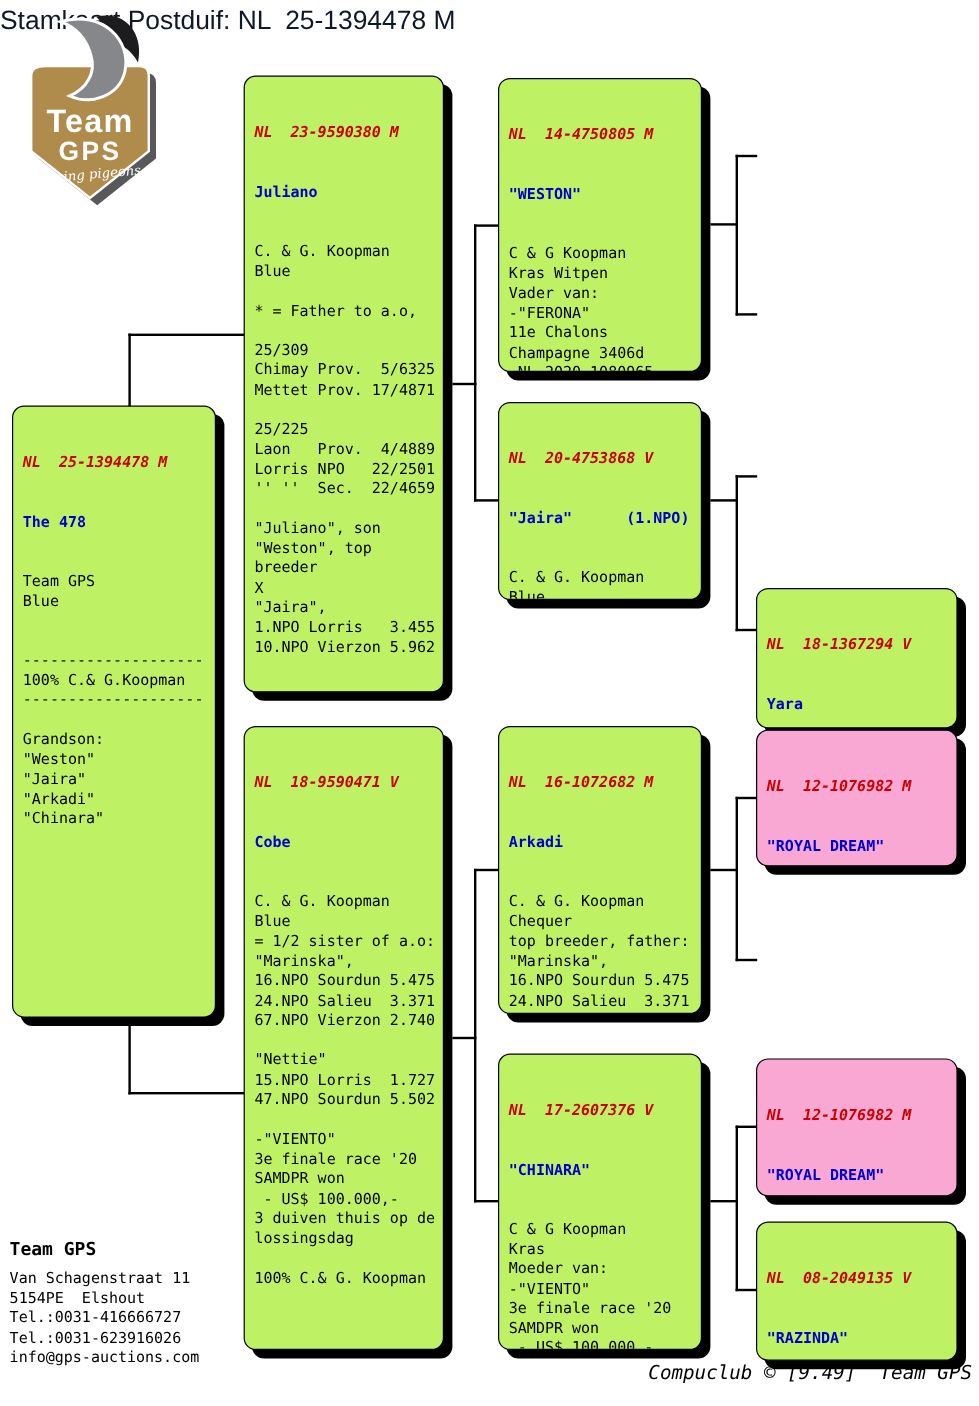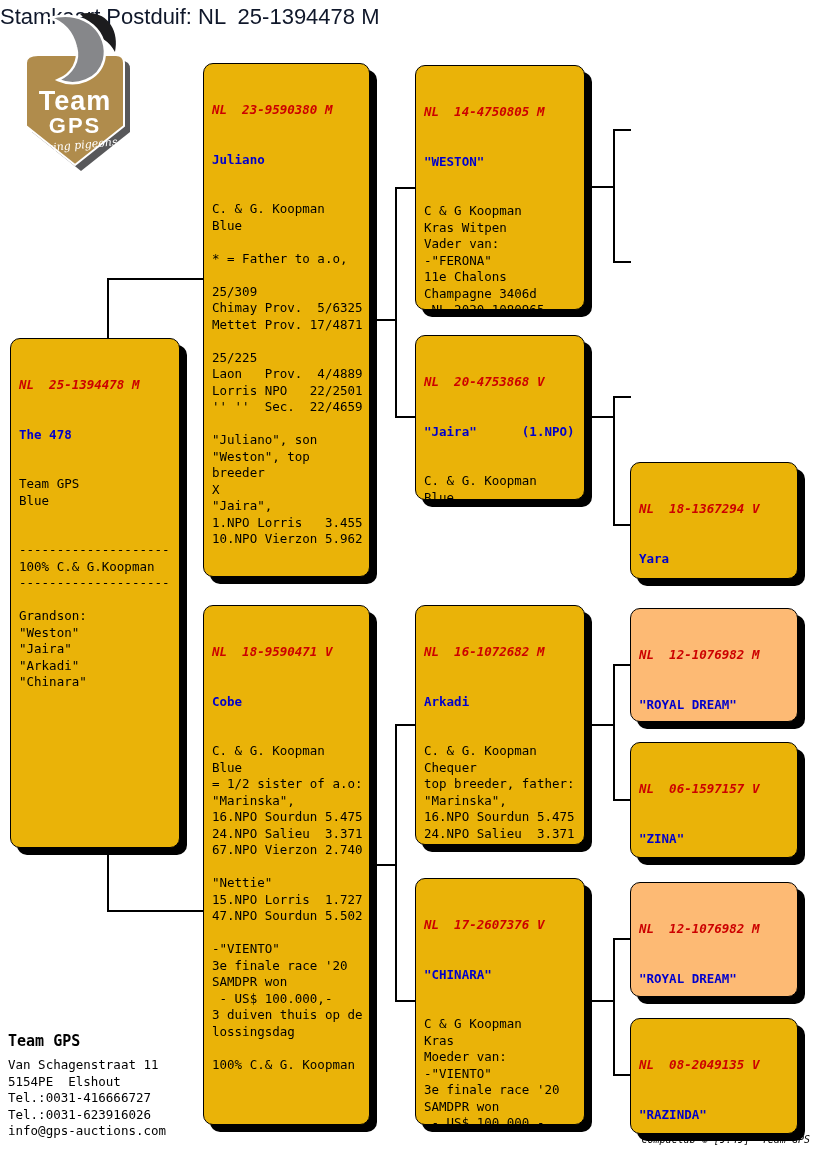--- a/index.html
+++ b/index.html
@@ -7,36 +7,36 @@
     position:relative; width:816px; height:1172px; background:#fff;
     font-family:"DejaVu Sans Mono","Liberation Mono",monospace; color:#000;
     overflow:hidden;
   }
   .page-title {
     position:absolute; left:0; top:4px; width:100%; text-align:left;
     font-family:"Liberation Sans","DejaVu Sans",sans-serif;
     font-size:22px; color:#0f172a; white-space:pre;
   }
   .pbox {
-    position:absolute; background:#eab308; border:1.5px solid #000; border-radius:10px;
+    position:absolute; background:#bef264; border:1.5px solid #000; border-radius:10px;
     box-shadow:7px 7px 0 0 #000;
     padding:5px 4px 4px 8px;
     font-size:12.5px; line-height:16.5px; white-space:pre; overflow:hidden;
     box-sizing:border-box;
   }
-  .pbox.pink { background:#fdba74; }
+  .pbox.pink { background:#f9a8d4; }
   .ring { color:#cc0000; font-weight:bold; font-style:italic; }
   .pname { color:#0000cc; font-weight:bold; }
   .pbody { color:#000; }
   .cl { position:absolute; background:#000; }
   .owner { position:absolute; left:8px; top:1032px; }
   .owner-name { font-weight:bold; font-size:15px; margin-bottom:7px; white-space:pre; }
   .owner-address { font-size:12.5px; line-height:16.5px; white-space:pre; }
   .footer {
-    position:absolute; right:6px; top:1134px; font-size:10px; font-style:italic;
+    position:absolute; right:6px; top:1134px; font-size:16px; font-style:italic;
     white-space:pre;
   }
   .logo { position:absolute; left:12px; top:6px; }
 </style>
 </head>
 <body>
 
 <div class="page">
 
   <div class="page-title">Stamkaart Postduif: NL  25-1394478 M</div>
@@ -204,33 +204,28 @@
 3e finale race '20
 SAMDPR won
  - US$ 100.000,-
 3 duiven thuis op de
 lossingsdag
 Halfzus van:
 -"FAHSAI"
 1e NPO Sens tegen</div>
   </div>
 
-  <div class="pbox" style="left:630px;top:462px;width:168px;height:117px">
+  <div class="pbox" style="left:630px;top:490px;width:168px;height:117px">
     <div class="ring">NL  18-1367294 V</div>
     <div class="pname">Yara</div>
     
   </div>
   <div class="pbox pink" style="left:630px;top:608px;width:168px;height:114px">
     <div class="ring">NL  12-1076982 M</div>
     <div class="pname">"ROYAL DREAM"</div>
-    
-  </div>
-  <div class="pbox" style="left:630px;top:742px;width:168px;height:116px">
-    <div class="ring">NL  06-1597157 V</div>
-    <div class="pname">"ZINA"</div>
     
   </div>
   <div class="pbox pink" style="left:630px;top:882px;width:168px;height:115px">
     <div class="ring">NL  12-1076982 M</div>
     <div class="pname">"ROYAL DREAM"</div>
     
   </div>
   <div class="pbox" style="left:630px;top:1018px;width:168px;height:116px">
     <div class="ring">NL  08-2049135 V</div>
     <div class="pname">"RAZINDA"</div>

